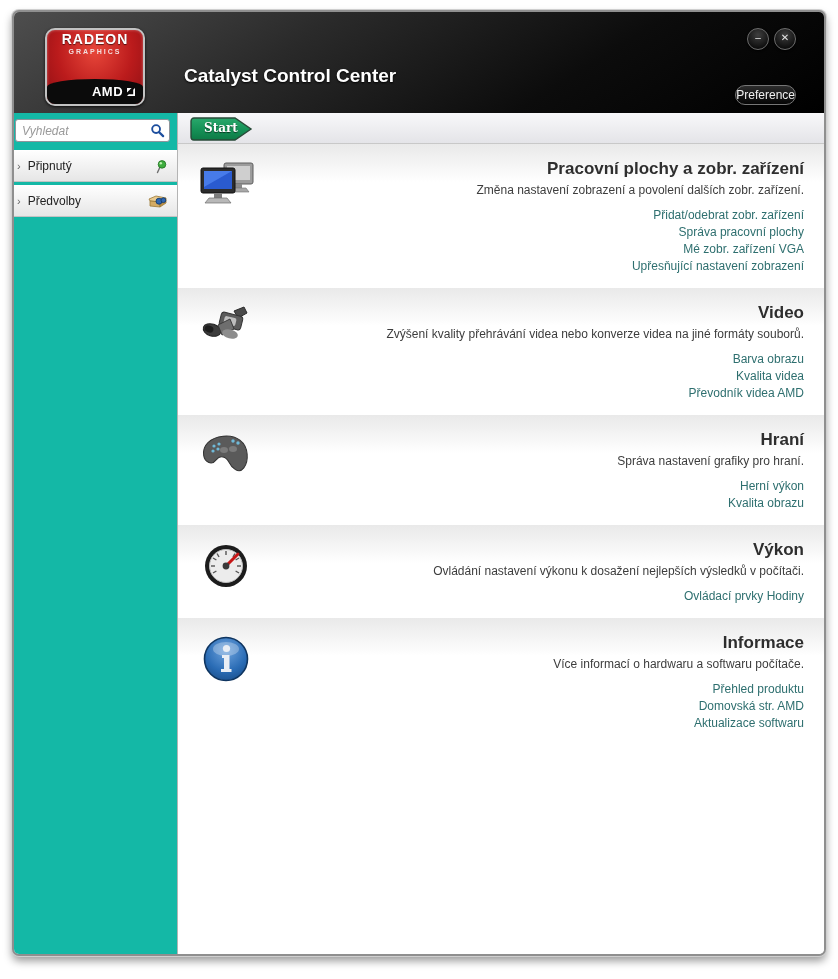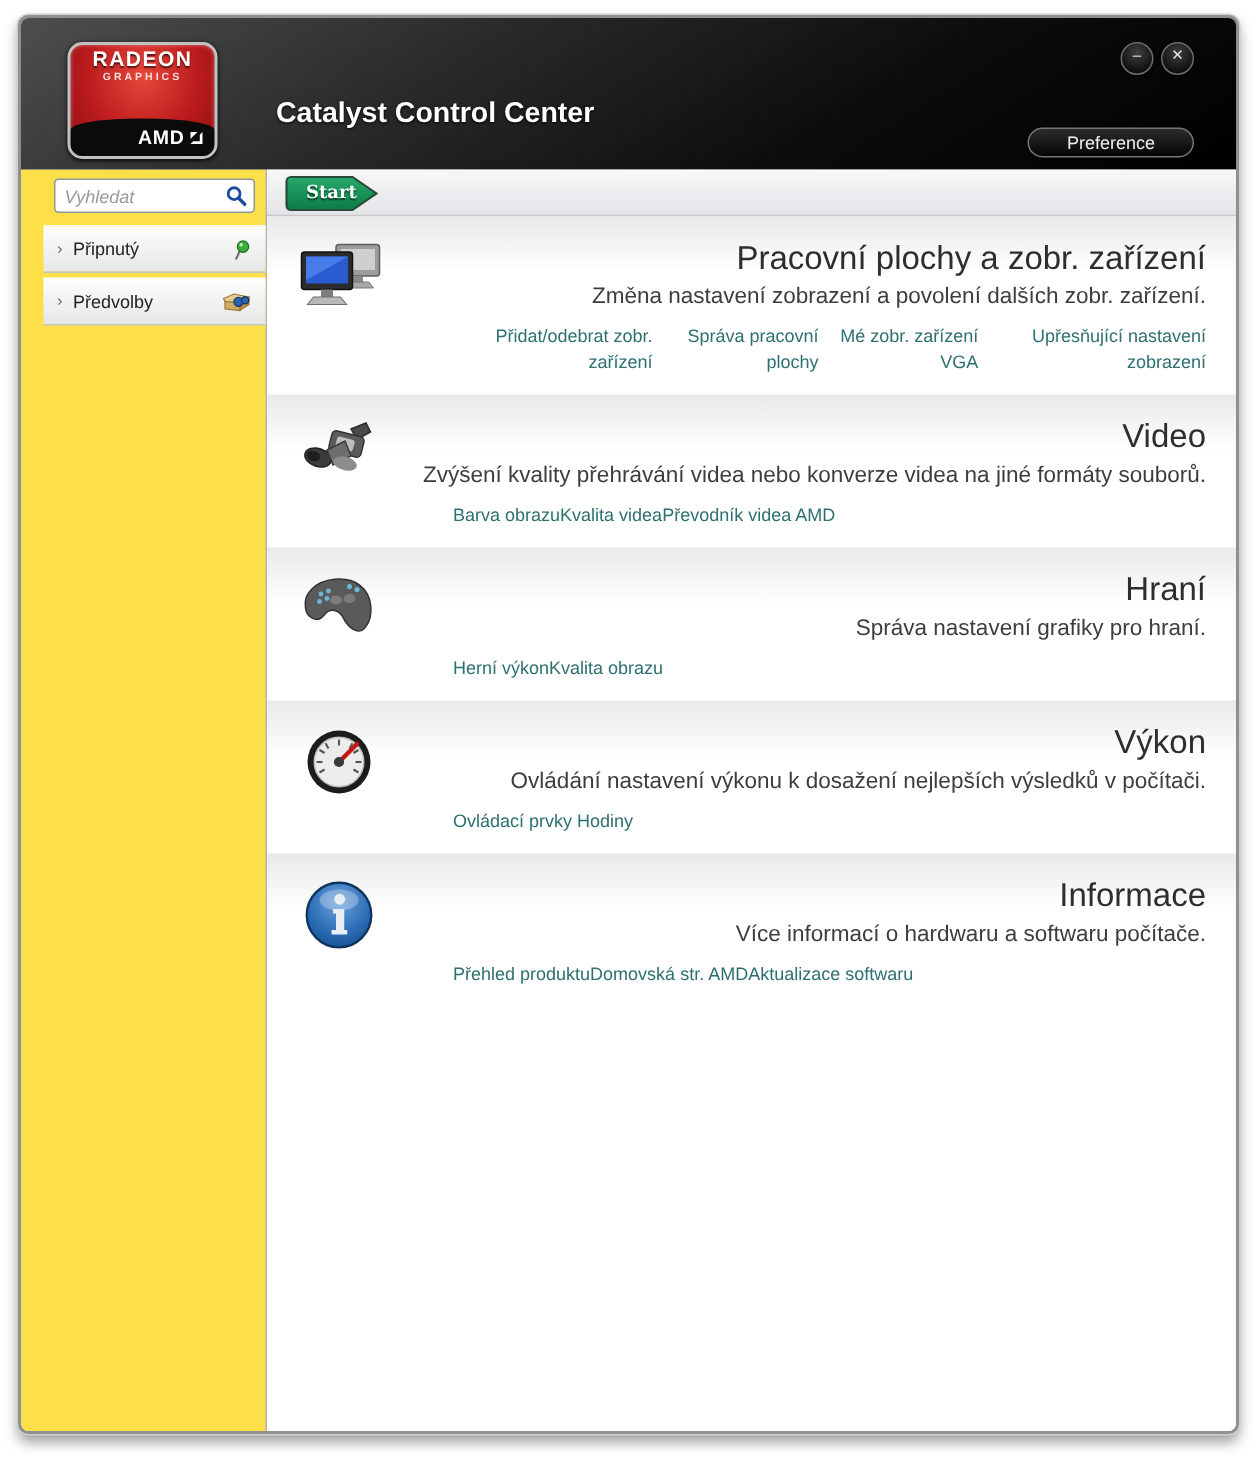--- a/index.html
+++ b/index.html
@@ -37,30 +37,30 @@
   }
   .win-controls{position:absolute;top:16px;right:28px;display:flex;gap:5px;}
   .win-btn{
     width:20px;height:20px;border-radius:50%;
     background:radial-gradient(circle at 50% 30%,#3f3f3f 0%,#151515 65%,#000 100%);
     border:1px solid #6d6d6d;color:#e6e6e6;font-size:10px;line-height:18px;text-align:center;
     box-shadow:0 1px 2px rgba(0,0,0,.9);cursor:default;
   }
   .pref-btn{
     position:absolute;right:28px;bottom:8px;
-    padding:2px 25px;border-radius:10px;border:1px solid #767676;
+    padding:2px 0;border-radius:10px;border:1px solid #767676;
     background:linear-gradient(#2c2c2c,#050505);
     color:#f0f0f0;font-size:12px;
     box-shadow:0 1px 2px rgba(0,0,0,.8);
   }
   
   .body-row{display:flex;height:calc(100% - 101px);}
   .sidebar{
-    width:164px;background:#fde047;border-right:1px solid #b4b4b4;
-    padding:6px 7px 0 22px;box-sizing:border-box;flex-shrink:0;
+    width:164px;background:#14b8a6;border-right:1px solid #b4b4b4;
+    padding:6px 7px 0 1px;box-sizing:border-box;flex-shrink:0;
   }
   .search-wrap{position:relative;margin-bottom:8px;}
   .search-input{
     width:100%;box-sizing:border-box;height:23px;border:1px solid #8e959c;border-radius:3px;
     padding:0 24px 0 6px;font-size:12px;font-style:italic;color:#444;background:#fff;outline:none;
   }
   .search-input::placeholder{color:#9a9a9a;font-style:italic;}
   .search-icon{position:absolute;right:5px;top:4px;width:15px;height:15px;}
   .side-item{
     height:30px;margin:0 -7px;padding:0 9px;display:flex;align-items:center;
@@ -83,23 +83,23 @@
     font-family:"DejaVu Serif",serif;text-shadow:0 1px 1px rgba(0,0,0,.6);
   }
   .content{flex:1;overflow:hidden;}
   .cat{
     padding:15px 20px 13px 22px;
     background:linear-gradient(#e9e9e9 0,#ffffff 38px);
     display:flex;
   }
   .cat-icon{width:56px;height:48px;flex-shrink:0;margin-right:14px;margin-top:2px;}
   .cat-body{flex:1;}
-  .cat-title{margin:0 0 4px 0;font-size:22px;font-weight:400;color:#2e2e2e;}
-  .cat-desc{margin:0;font-size:15px;color:#3d3d3d;}
-  .links{margin:10px 0 0 32px;display:flex;flex-direction:row;}
+  .cat-title{margin:0 0 4px 0;font-size:17px;font-weight:700;color:#2e2e2e;}
+  .cat-desc{margin:0;font-size:12px;color:#3d3d3d;}
+  .links{margin:10px 0 0 32px;display:flex;flex-direction:column;}
   .links a{color:#2e6f6f;font-size:12px;line-height:17px;text-decoration:none;cursor:pointer;}
 </style>
 </head>
 <body>
 
 <div class="window">
 
   <div class="header">
     <div class="logo">
       <div class="logo-radeon">RADEON</div>

